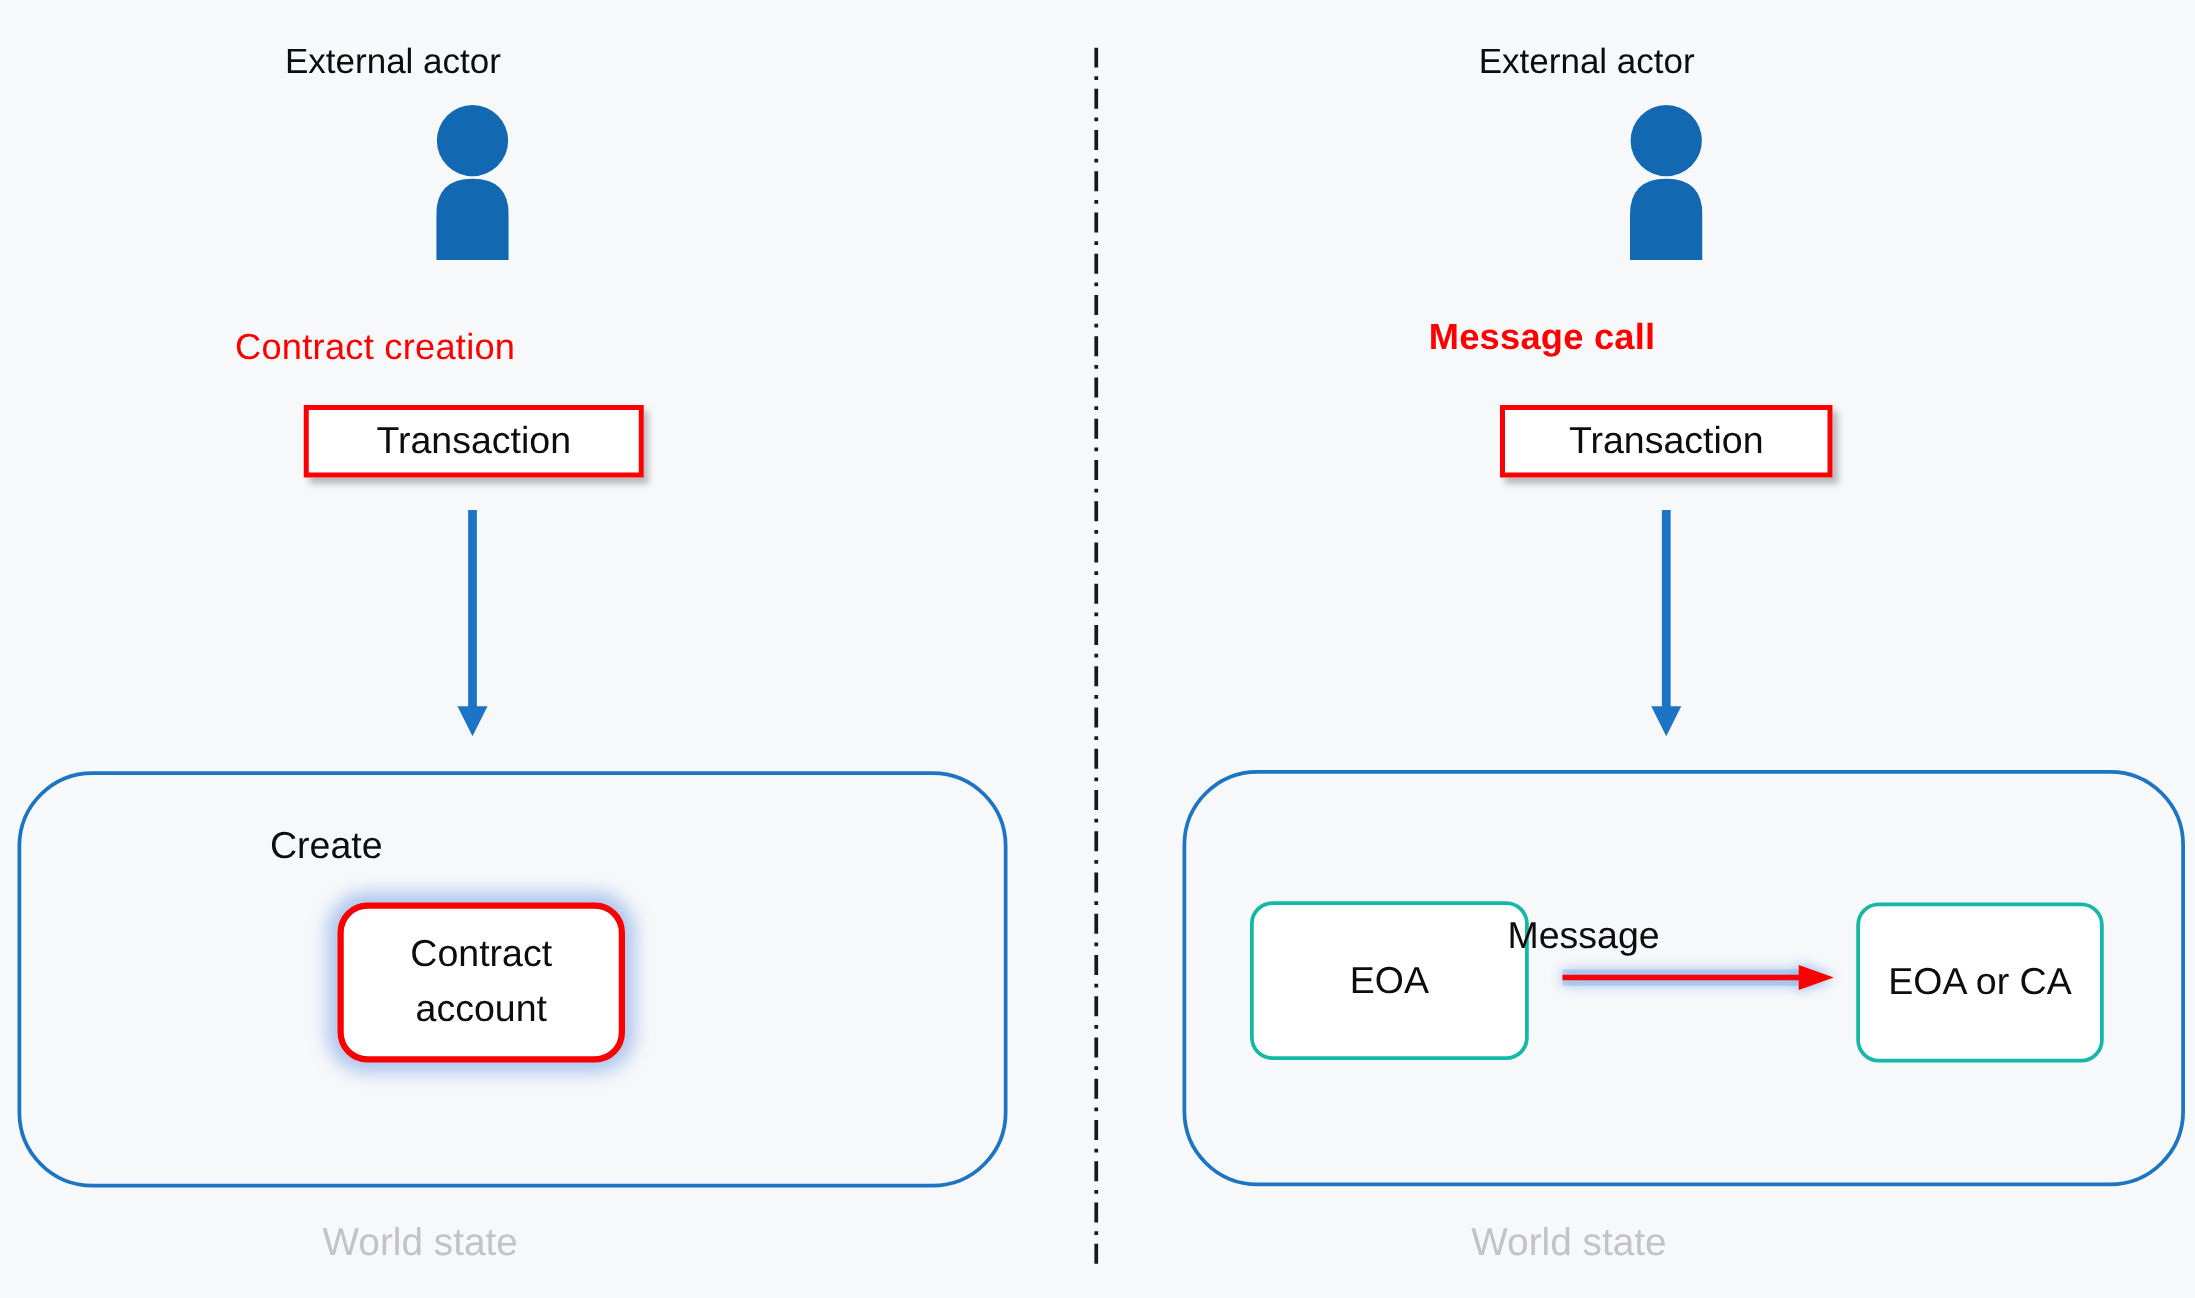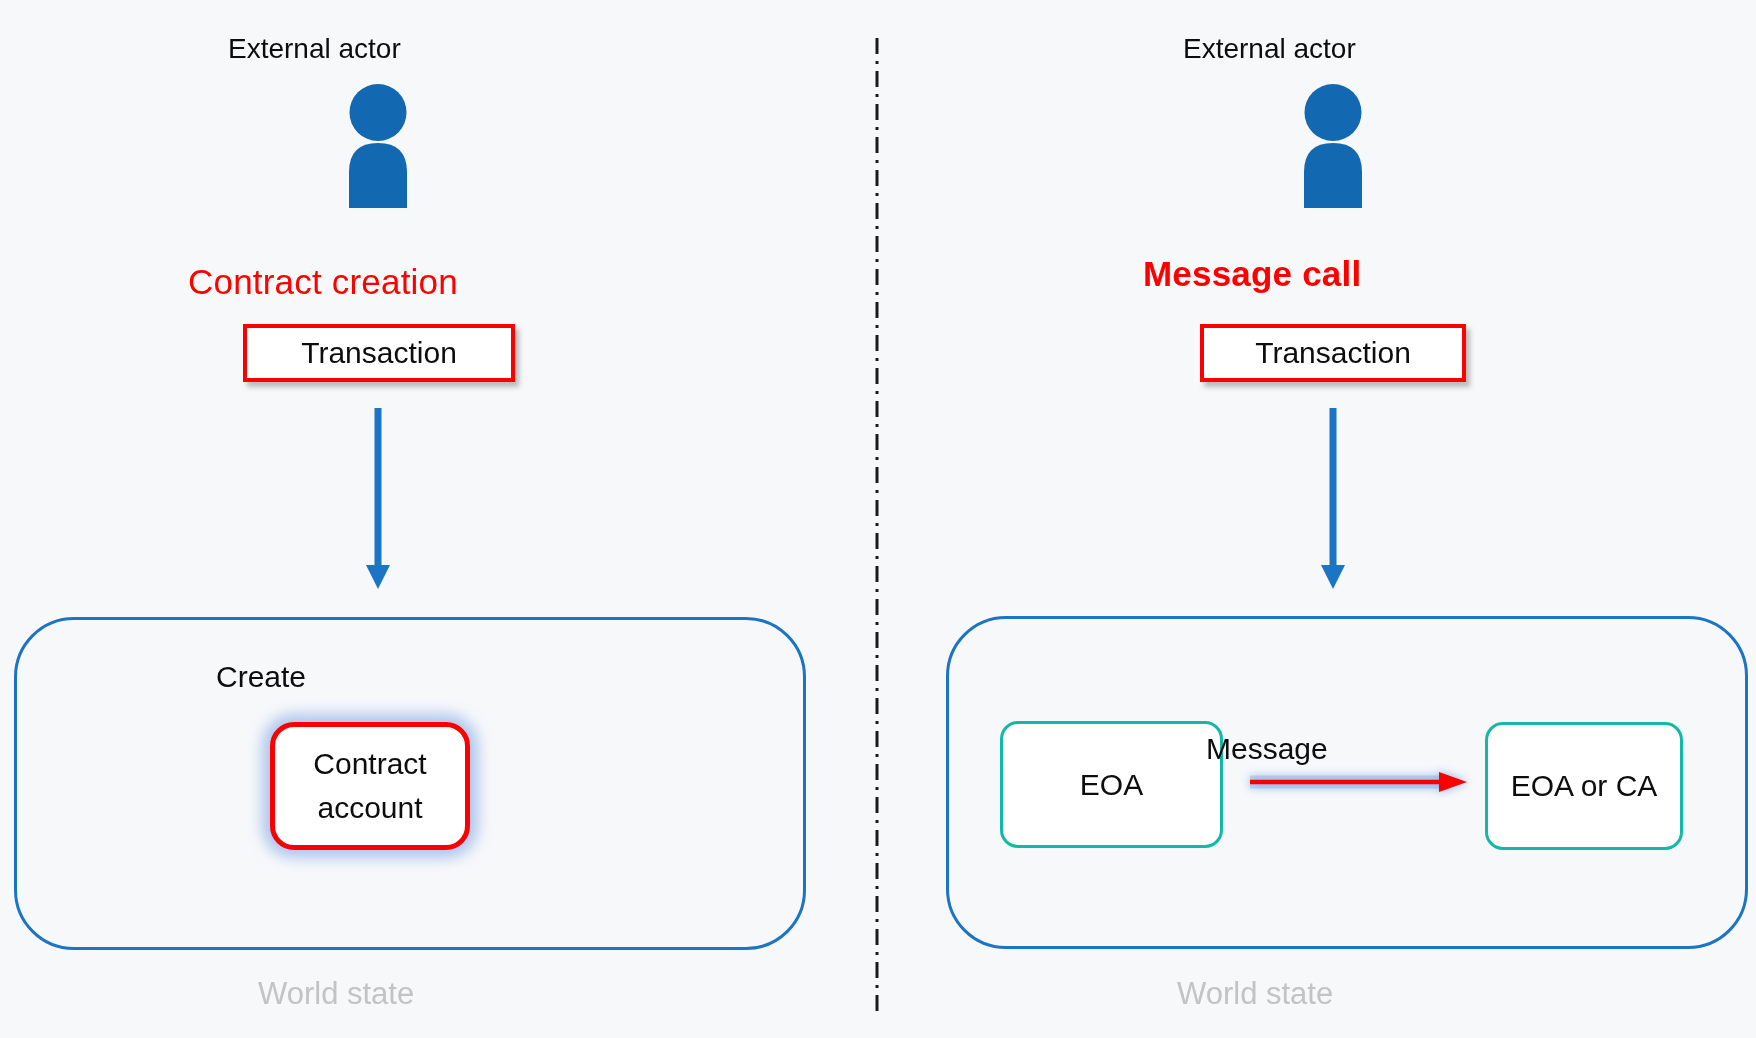--- a/index.html
+++ b/index.html
@@ -5,21 +5,21 @@
   html,body{margin:0;padding:0;background:#f7f8fa;}
   #canvas{
     position:relative;width:1756px;height:1038px;overflow:hidden;
     background:#f7f8fa;
     font-family:"Liberation Sans", sans-serif;
     color:#111;
   }
   .abs{position:absolute;}
   .centered{text-align:left;}
   .actor-label{font-size:28px;color:#0d0d0d;}
-  .flow-title{font-size:35px;color:#ff0000;font-weight:400;letter-spacing:.2px;}
+  .flow-title{font-size:29px;color:#ff0000;font-weight:400;letter-spacing:.2px;}
   .txn-box{
     background:#ffffff;border:4px solid #fb0000;
     display:flex;align-items:center;justify-content:center;
     font-size:30px;color:#0d0d0d;
     box-shadow:4px 5px 5px rgba(110,110,110,.45);
     box-sizing:border-box;
   }
   .world-container{
     border:3.5px solid #1c74c4;border-radius:60px;box-sizing:border-box;
     background:transparent;
@@ -61,21 +61,21 @@
 
   <svg class="abs" style="left:365px;top:408px;" width="26" height="182" viewBox="0 0 26 182" aria-hidden="true">
     <line x1="13" y1="0" x2="13" y2="160" stroke="#1b74c5" stroke-width="7"></line>
     <polygon points="1,157 25,157 13,181" fill="#1b74c5"></polygon>
   </svg>
 
   <div class="abs world-container" style="left:14px;top:617px;width:792px;height:333px;"></div>
 
   <div class="abs centered inner-label" style="left:216px;top:660px;width:300px;">Create</div>
 
-  <div class="abs account-box" style="left:270px;top:722px;width:200px;height:128px;">
+  <div class="abs account-box" style="left:270px;top:722px;width:230px;height:128px;">
     <span>Contract</span>
     <span>account</span>
   </div>
 
   <div class="abs centered world-state" style="left:258px;top:976px;width:300px;">World state</div>
 
   <svg class="abs" style="left:874px;top:38px;" width="6" height="978" viewBox="0 0 6 978" aria-hidden="true">
     <line x1="3" y1="0" x2="3" y2="978" stroke="#1a1a1a" stroke-width="3" stroke-dasharray="16 7 3 7"></line>
   </svg>
 

